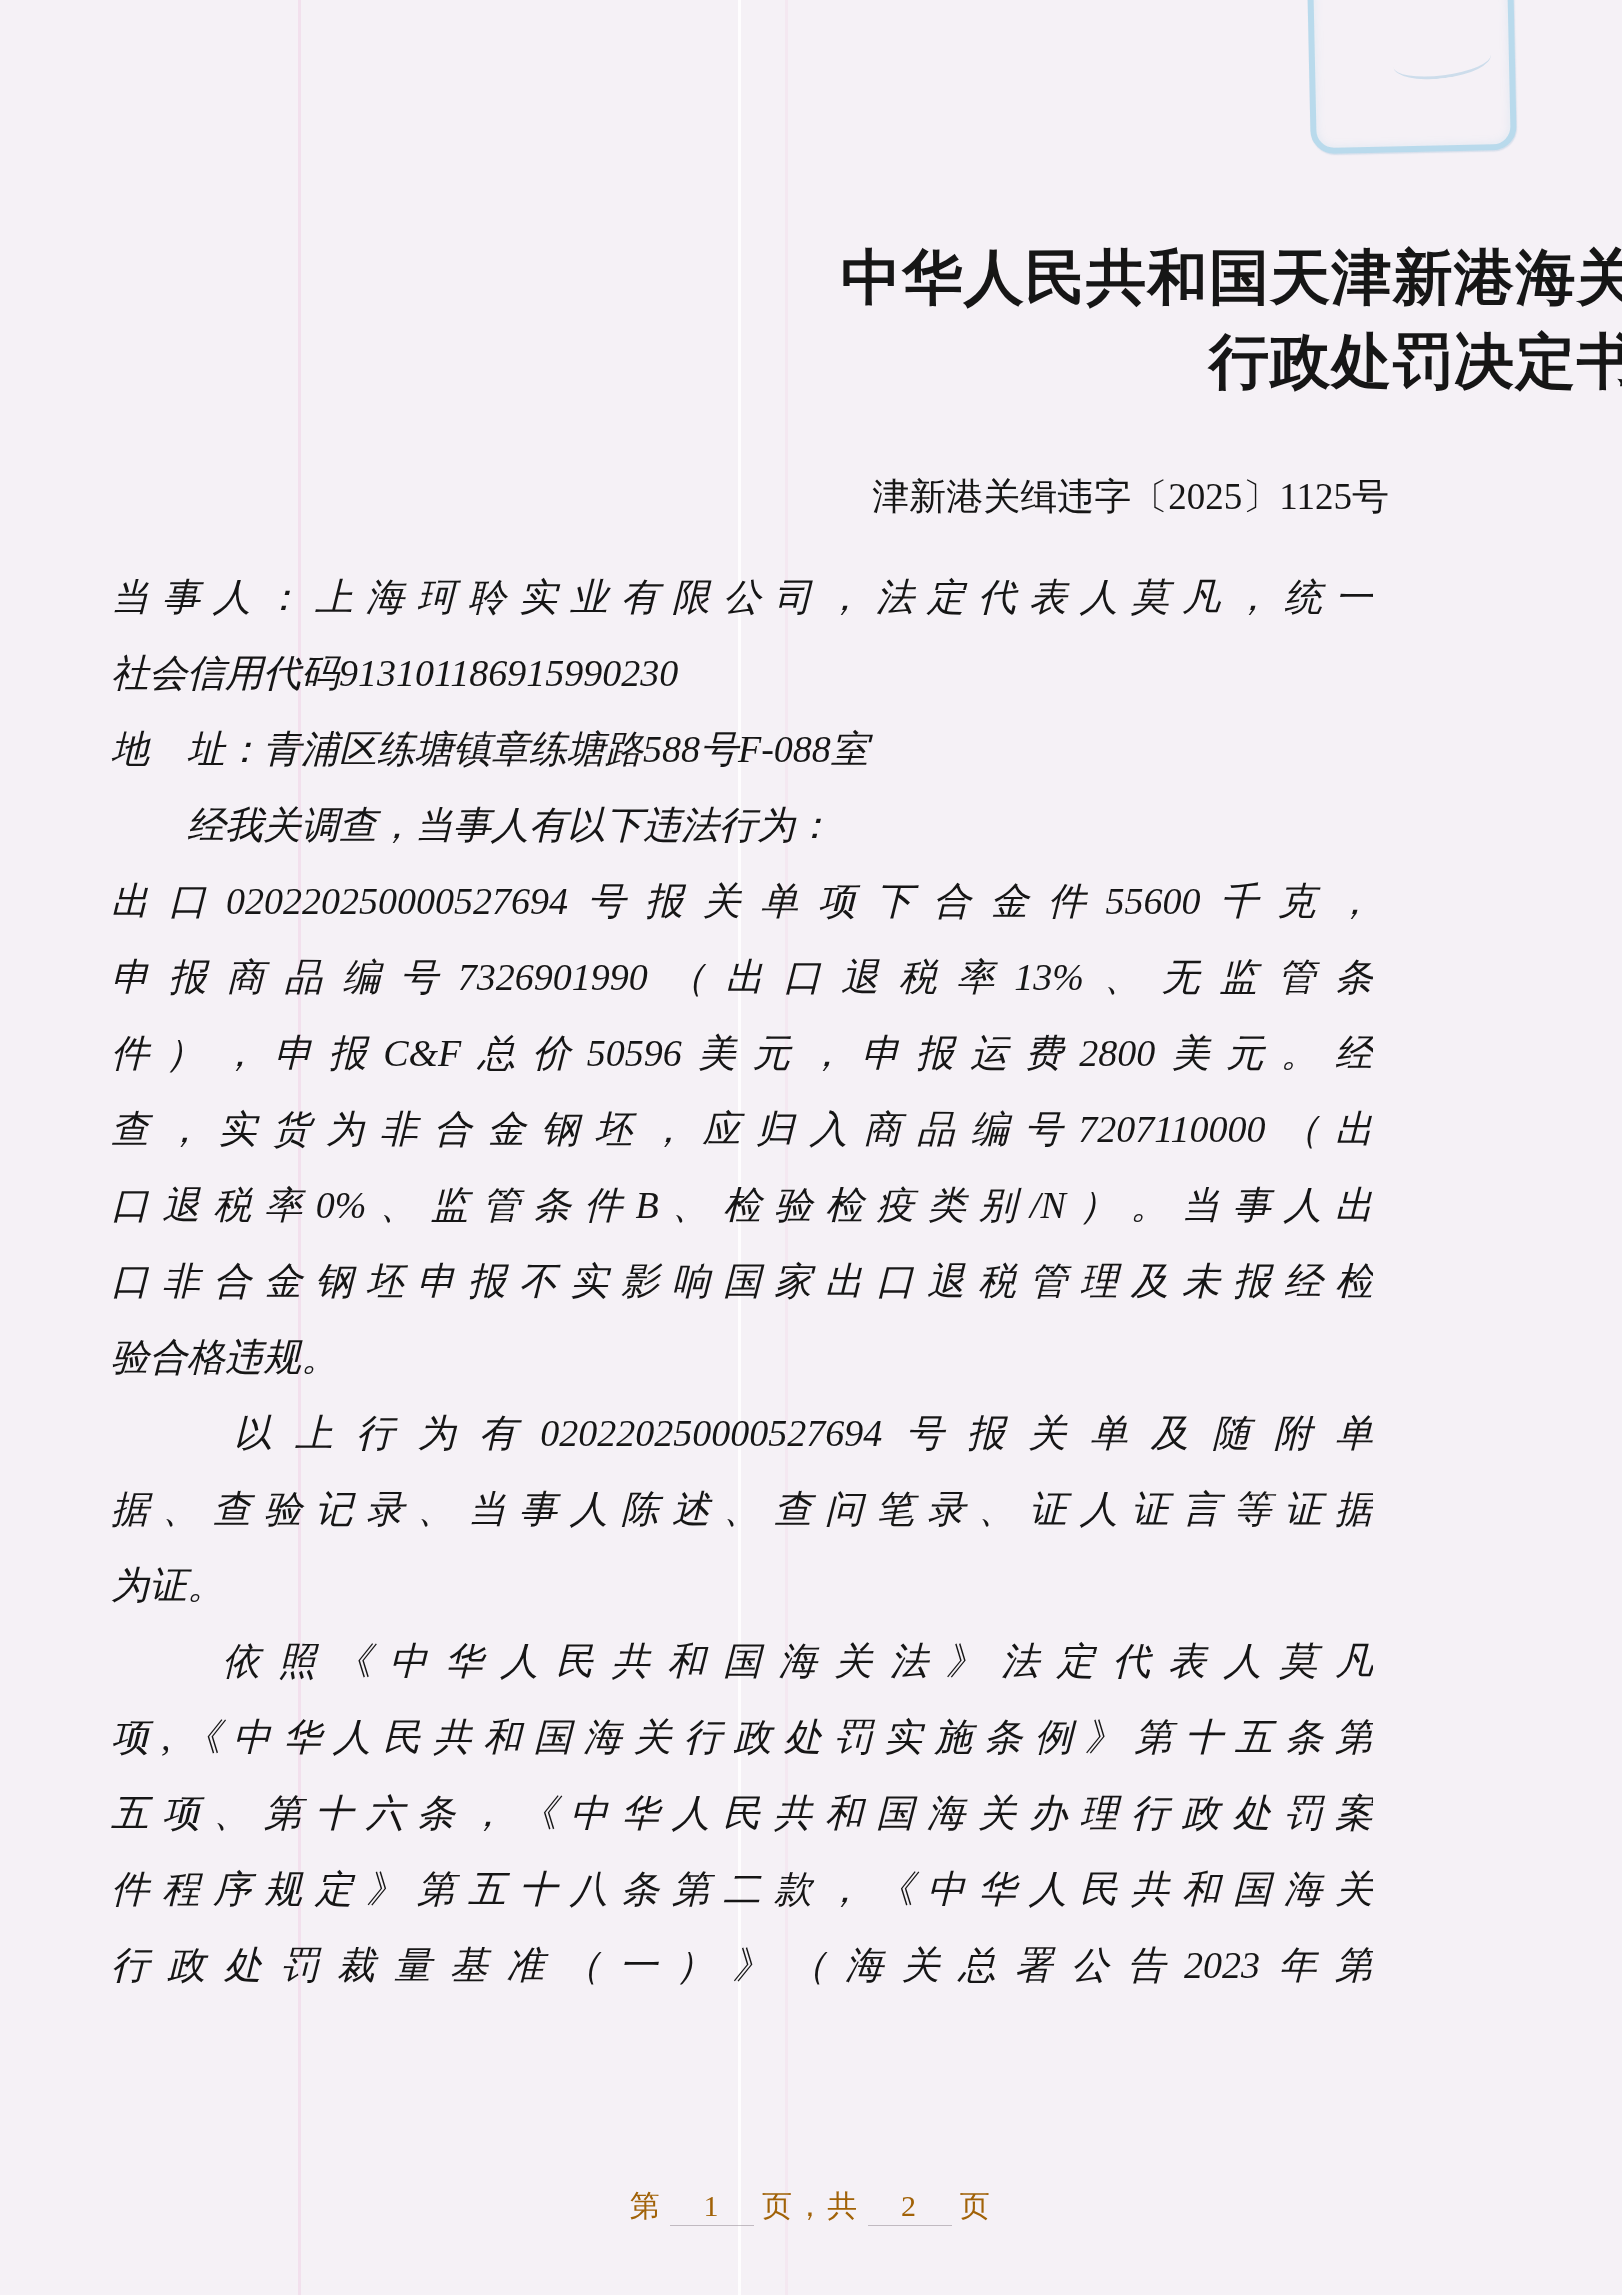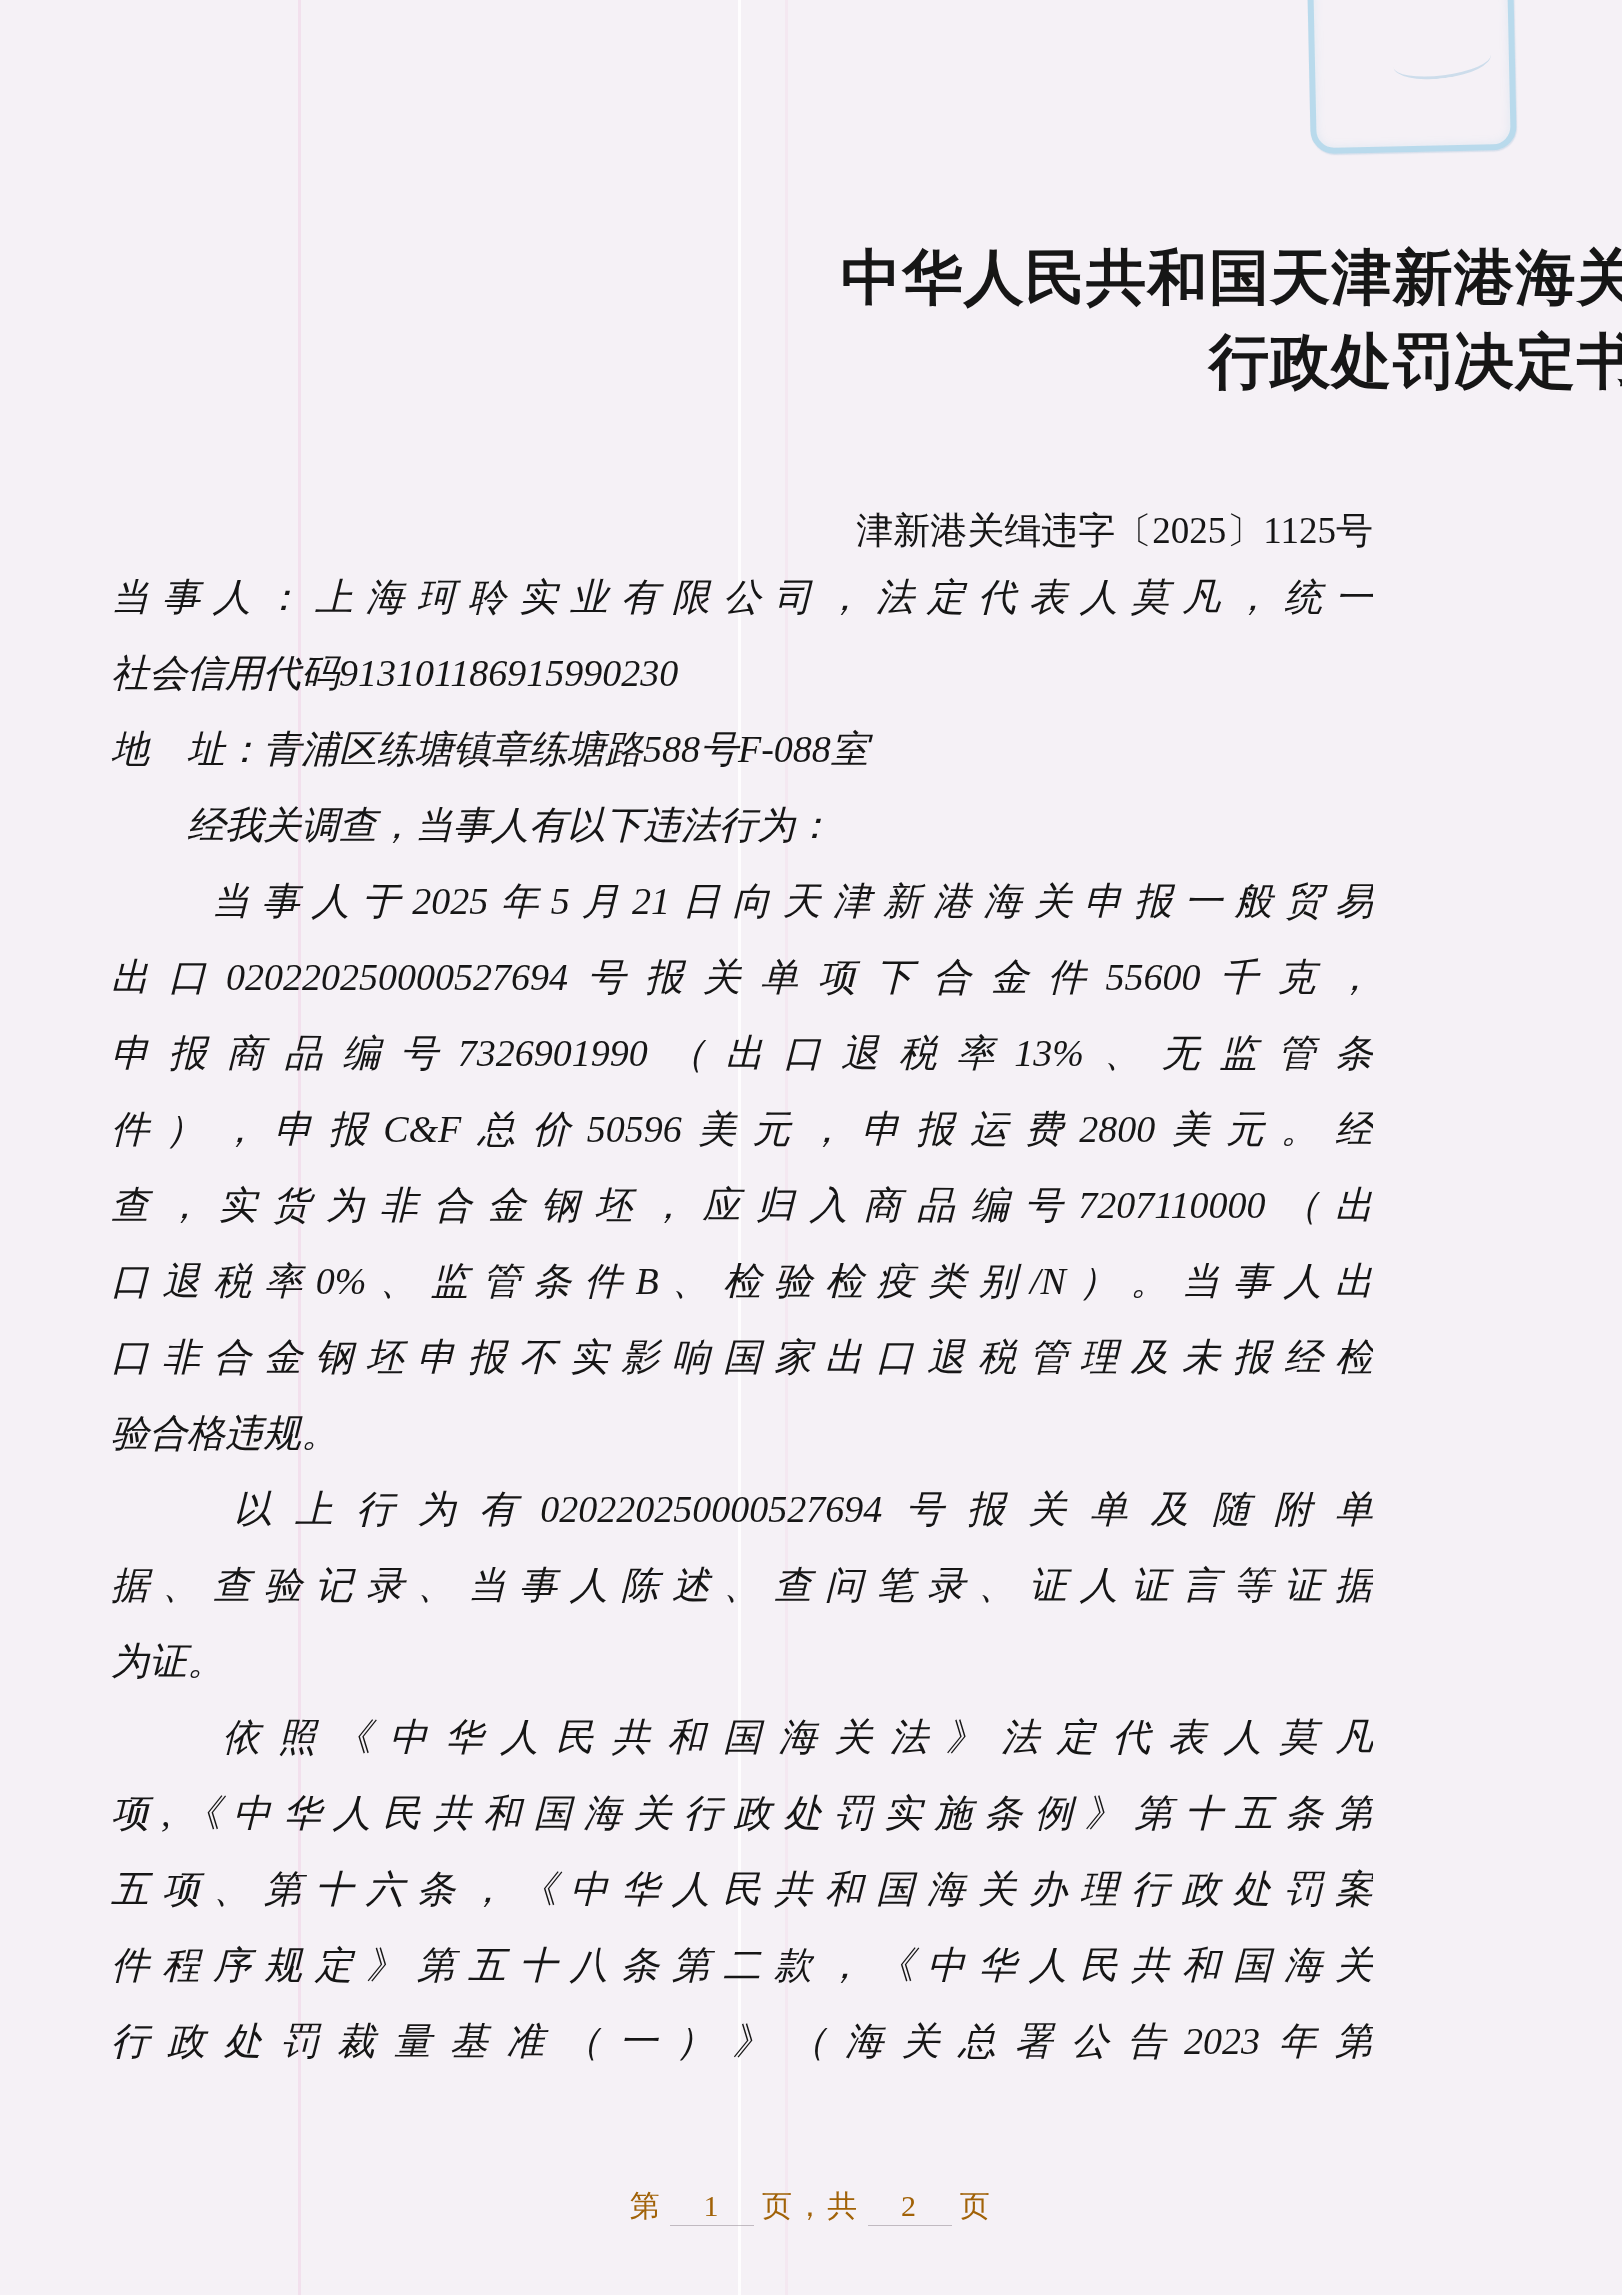--- a/index.html
+++ b/index.html
@@ -38,23 +38,23 @@
 
   .title {
     position:absolute; top:236px; left:16px; width:100%;
     text-align:right;
     font-size:60px; font-weight:bold;
     line-height:84px;
     letter-spacing:1.3px;
   }
 
   .doc-number {
-    position:absolute; top:473px; left:111px; right:249px;
+    position:absolute; top:473px; left:111px; right:233px;
     text-align:right;
-    font-size:37px; line-height:47px;margin-top:34px;
+    font-size:37px; line-height:47px;
   }
 
   .body-text {
     position:absolute; top:559px; left:111px; width:1262px;
     font-size:38px;
     font-style:italic;
   }
   .body-text .line {
     height:76px; line-height:76px;
     overflow:hidden;
@@ -98,21 +98,20 @@
     <div>行政处罚决定书</div>
   </div>
 
   <div class="doc-number">津新港关缉违字〔2025〕1125号</div>
 
   <div class="body-text">
     <div class="line j">当事人：上海珂聆实业有限公司，法定代表人莫凡，统一</div>
     <div class="line">社会信用代码913101186915990230</div>
     <div class="line">地　址：青浦区练塘镇章练塘路588号F-088室</div>
     <div class="line">　　经我关调查，当事人有以下违法行为：</div>
-    <div class="line j">　　当事人于2025年5月21日向天津新港海关申报一般贸易</div>
     <div class="line j">出口020220250000527694号报关单项下合金件55600千克，</div>
     <div class="line j">申报商品编号7326901990（出口退税率13%、无监管条</div>
     <div class="line j">件），申报C&amp;F总价50596美元，申报运费2800美元。经</div>
     <div class="line j">查，实货为非合金钢坯，应归入商品编号7207110000（出</div>
     <div class="line j">口退税率0%、监管条件B、检验检疫类别/N）。当事人出</div>
     <div class="line j">口非合金钢坯申报不实影响国家出口退税管理及未报经检</div>
     <div class="line">验合格违规。</div>
     <div class="line j">　　以上行为有020220250000527694号报关单及随附单</div>
     <div class="line j">据、查验记录、当事人陈述、查问笔录、证人证言等证据</div>
     <div class="line">为证。</div>

